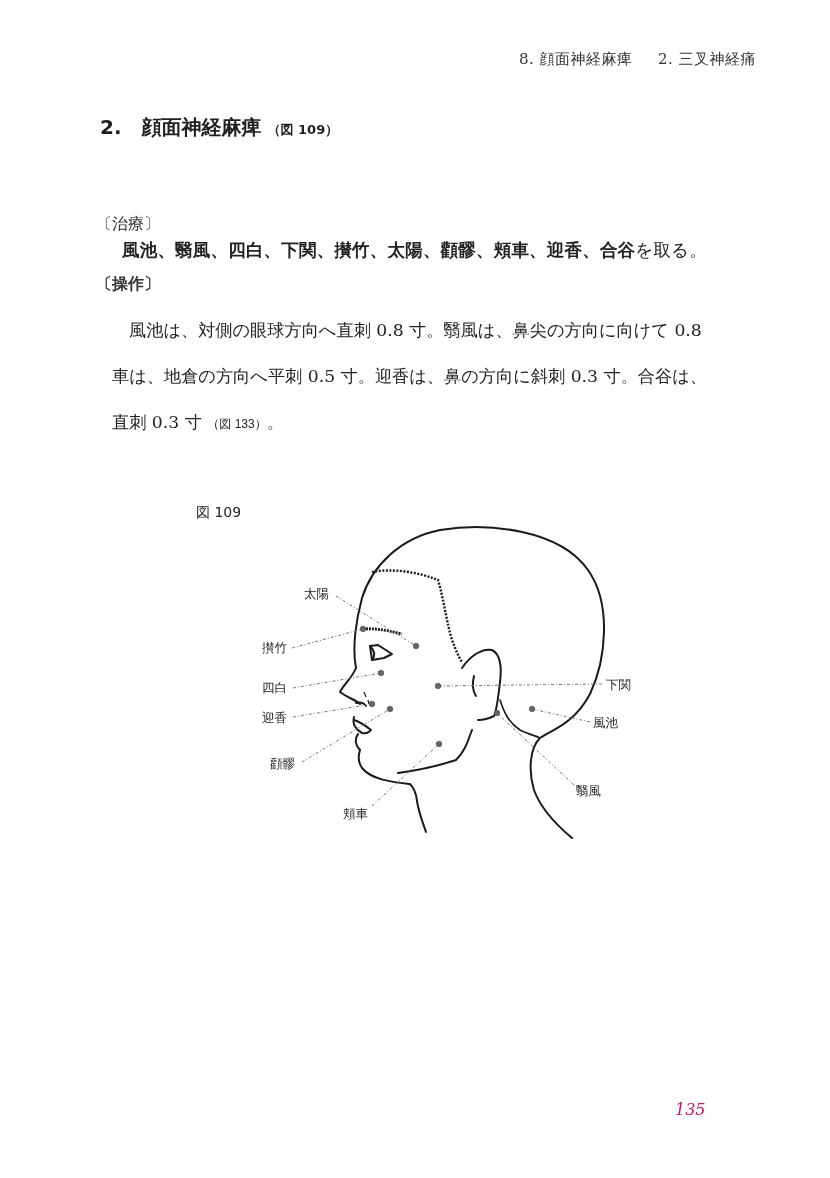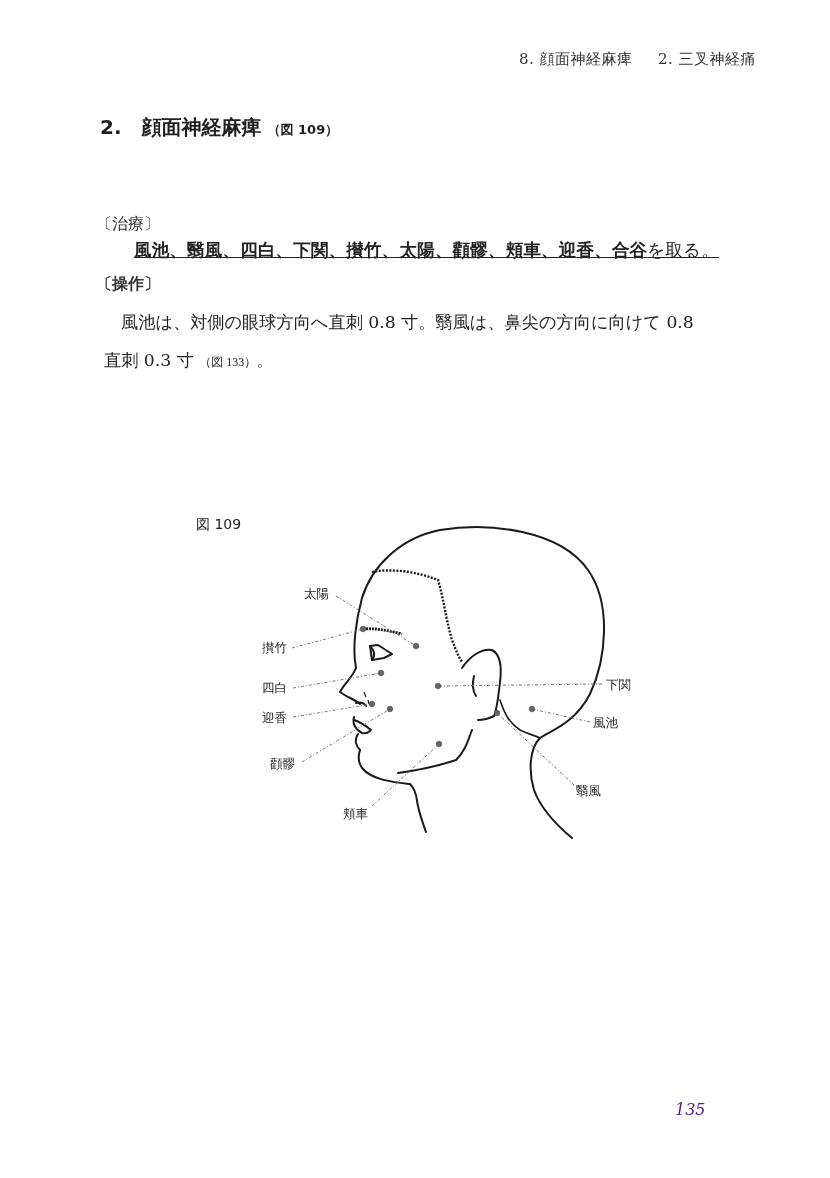--- a/index.html
+++ b/index.html
@@ -21,39 +21,39 @@
     white-space: nowrap;
   }
   .section-title .num { margin-right: 20px; }
   .section-title .ref { font-size: 13px; font-weight: bold; margin-left: 6px; }
   .body-text {
     position: absolute; left: 100px; width: 648px;
     font-size: 17.2px; line-height: 34px;
   }
   .bracket-heading { position: absolute; left: 96px; font-size: 16px; color: #333; }
   .treatment-line {
-    position: absolute; left: 134px; top: 238px;
+    position: absolute; left: 122px; top: 238px;
     font-family: "DejaVu Sans", "Liberation Sans", sans-serif;
-    font-size: 17.5px; font-weight: bold; white-space: nowrap; letter-spacing: 0.2px; text-decoration: underline;
+    font-size: 17.5px; font-weight: bold; white-space: nowrap; letter-spacing: 0.2px;
   }
   .treatment-line .tail { font-family: "DejaVu Serif", "Liberation Serif", serif; font-weight: normal; }
-  .op-text p { margin: 4px; text-align: justify; text-align-last: left; }
+  .op-text p { margin: 12px; text-align: justify; text-align-last: left; }
   .op-text .indent { text-indent: 17px; }
-  .small-ref { font-family: Liberation Serif, serif; font-size: 12px; }
+  .small-ref { font-family: Liberation Sans, sans-serif; font-size: 12px; }
   .fig-label {
-    position: absolute; top: 516px; left: 196px;
+    position: absolute; top: 504px; left: 196px;
     font-family: "DejaVu Sans", "Liberation Sans", sans-serif; font-size: 14px;
   }
   svg.figure { position: absolute; left: 0; top: 0; }
   .pt-label {
     font-family: "DejaVu Sans", "Liberation Sans", sans-serif; font-size: 12.5px; fill: #222;
   }
   .page-number {
     position: absolute; top: 1100px; left: 675px;
-    font-style: italic; font-size: 16px; color: #4c1d95;
+    font-style: italic; font-size: 16px; color: #be185d;
   }
 </style>
 </head>
 <body>
 
 <div class="running-head">
   <span>8. 顔面神経麻痺</span>
   <span>2. 三叉神経痛</span>
 </div>
 
@@ -64,20 +64,21 @@
 <div class="bracket-heading" style="top:206px;margin-top:8px;">〔治療〕</div>
 
 <div class="treatment-line">
   <span>風池、翳風、四白、下関、攅竹、太陽、顴髎、頬車、迎香、合谷</span><span class="tail">を取る。</span>
 </div>
 
 <div class="bracket-heading" style="top:274px;font-weight:bold;">〔操作〕</div>
 
 <div class="body-text op-text" style="top:301px;">
   <p class="indent">風池は、対側の眼球方向へ直刺 0.8 寸。翳風は、鼻尖の方向に向けて 0.8</p>
+  <p>車は、地倉の方向へ平刺 0.5 寸。迎香は、鼻の方向に斜刺 0.3 寸。合谷は、</p>
   <p><span>直刺 0.3 寸</span> <span class="small-ref">（図 133）</span><span>。</span></p>
 </div>
 
 <div class="fig-label">図 109</div>
 
 <svg class="figure" width="830" height="1178" viewBox="0 0 830 1178">
 
   <g fill="none" stroke="#1a1a1a" stroke-width="2" stroke-linecap="round" stroke-linejoin="round">
 
     <path d="M356,668 C352,648 356,620 362,598 C372,566 400,538 440,530 C490,522 560,530 588,570 C612,604 606,660 590,694 C574,724 552,730 540,738 C530,748 528,770 534,790 C542,812 560,828 572,838"></path>

